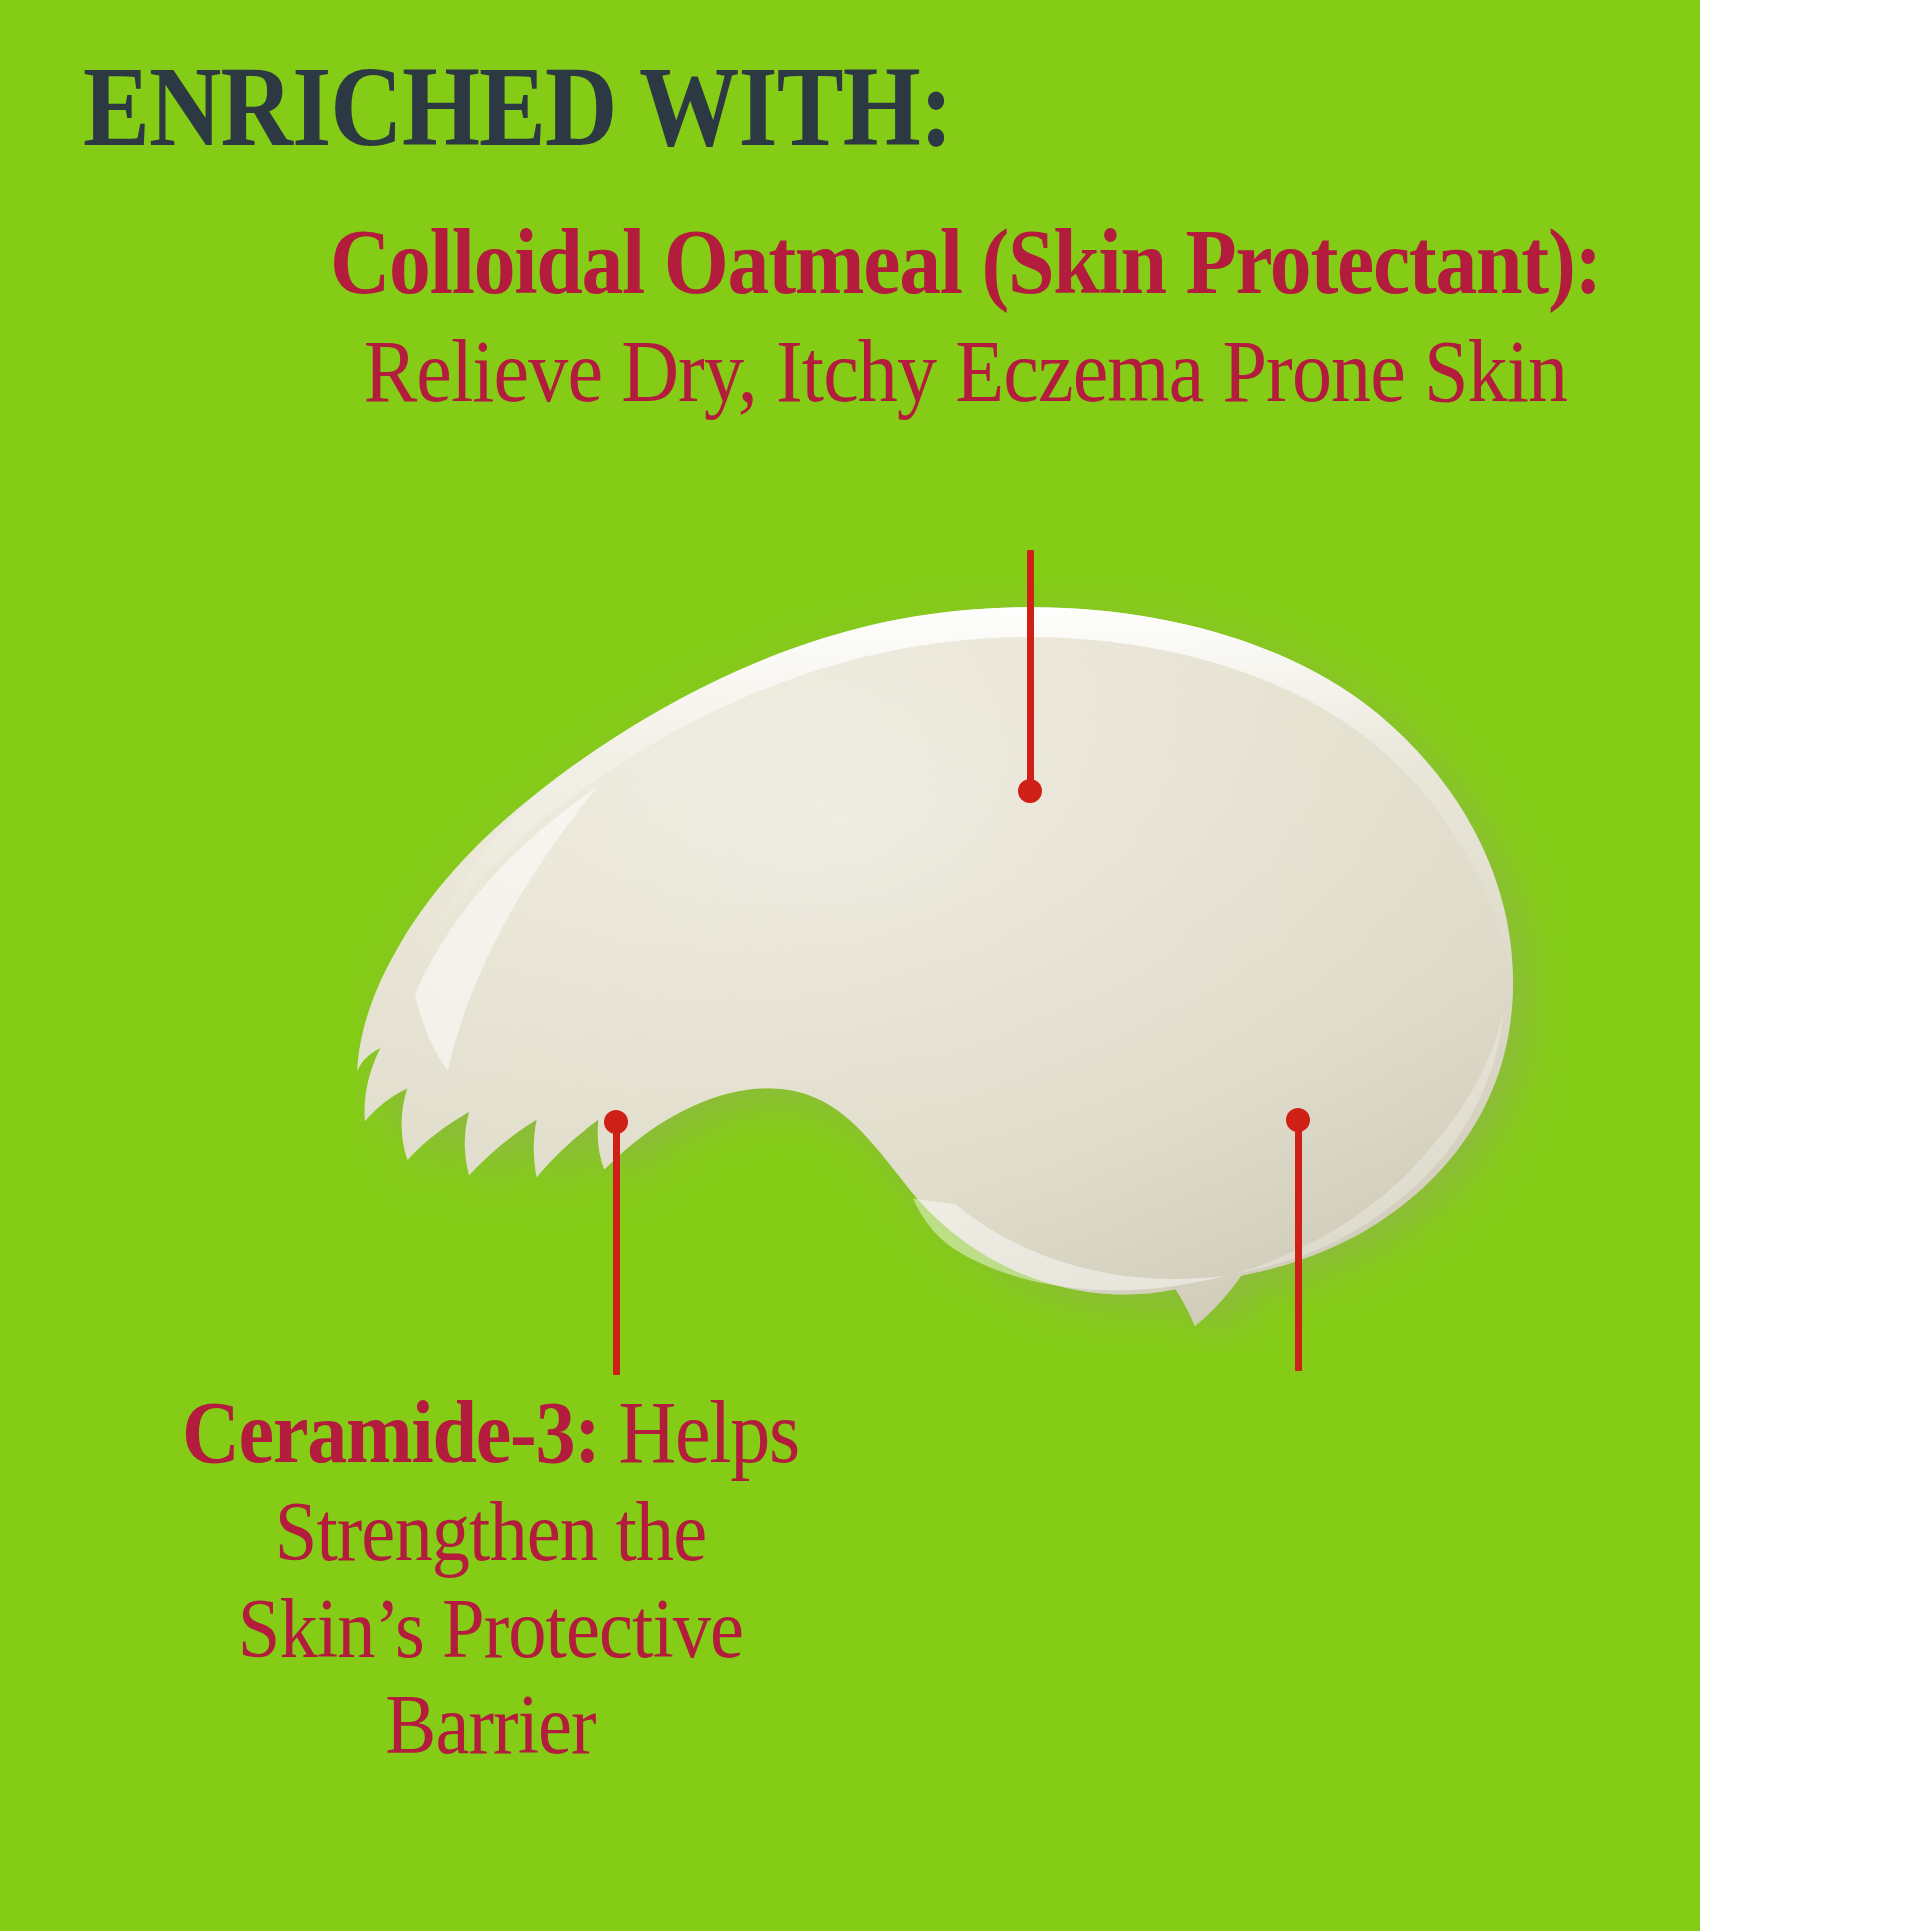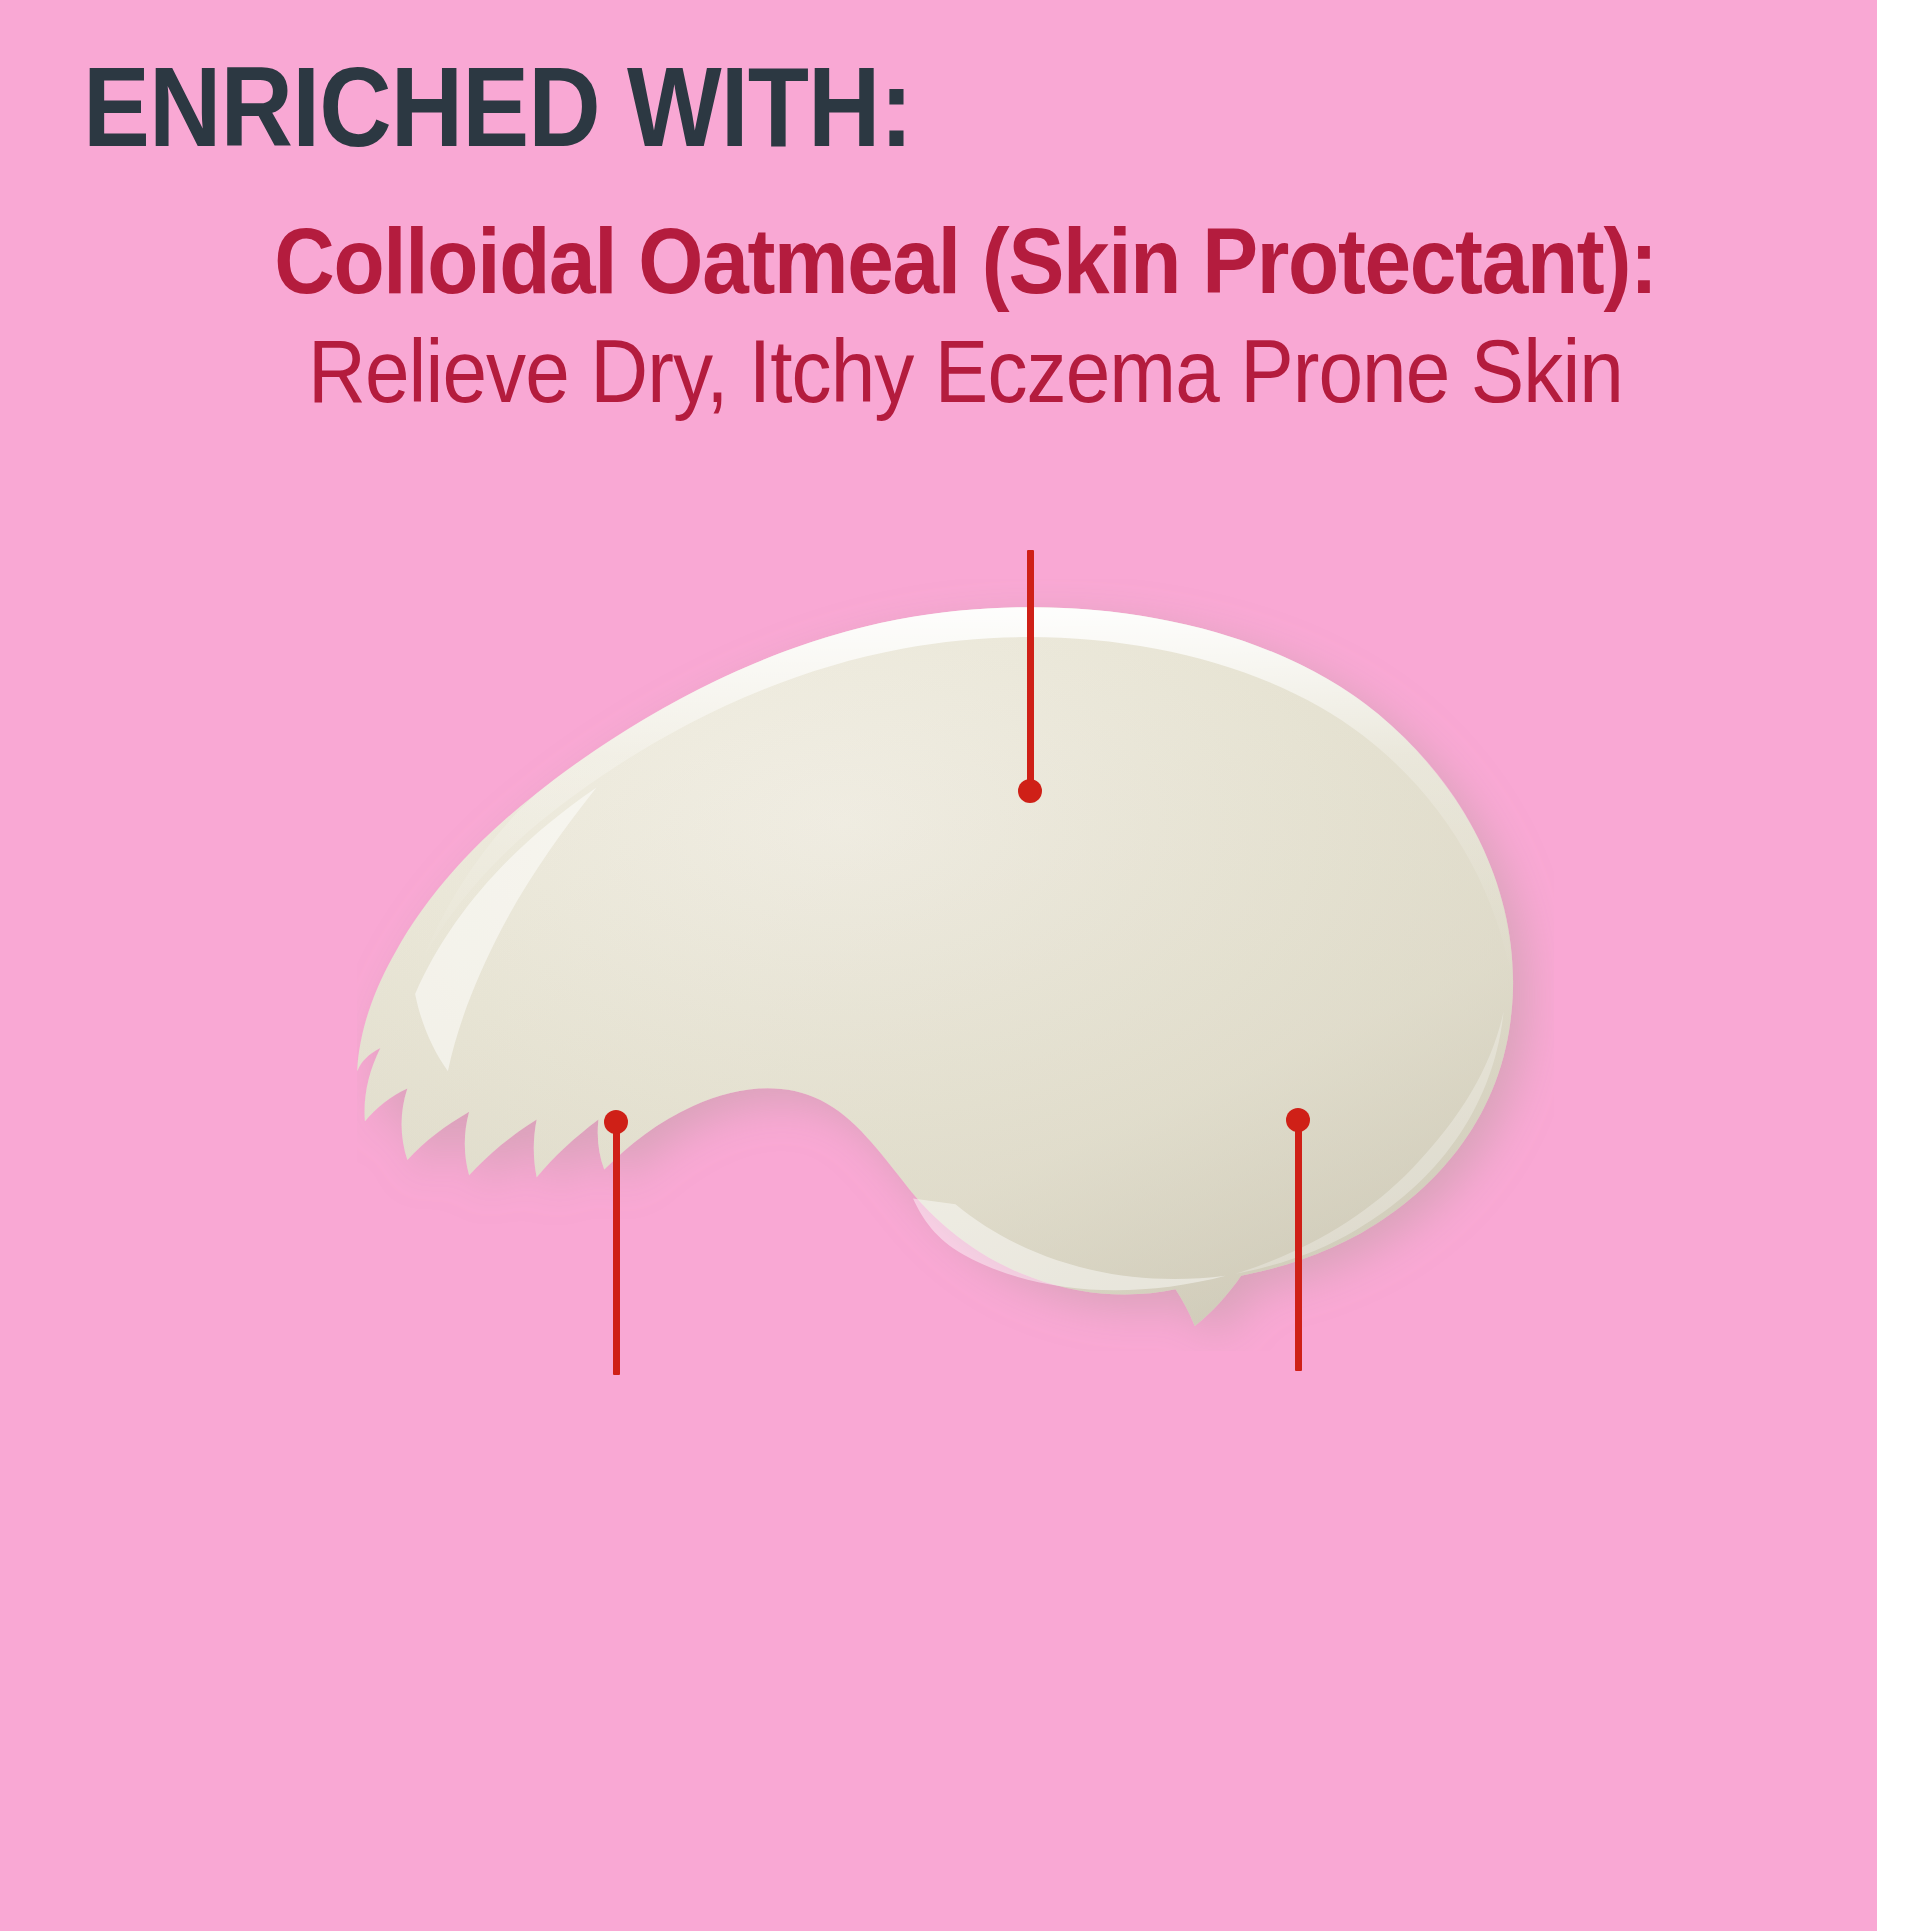--- a/index.html
+++ b/index.html
@@ -2,25 +2,25 @@
 <html><head>
 <meta charset="utf-8">
 <style>
   html, body {
     margin: 0;
     padding: 0;
     background: #ffffff;
   }
   #stage {
     position: relative;
-    width: 1877px;
+    width: 1700px;
     height: 1931px;
-    background: #f9a8d4;
+    background: #84cc16;
     overflow: hidden;
-    font-family: Liberation Sans, sans-serif;
+    font-family: Liberation Serif, serif;
   }
 
   
   .headline {
     position: absolute;
     left: 83px;
     top: 50px;
     font-size: 114px;
     line-height: 1.0;
     font-weight: 700;
@@ -294,16 +294,24 @@
   <div class="pointer" id="ptr-ceramide">
     <div class="stem"></div>
     <div class="dot"></div>
   </div>
 
   <div class="pointer" id="ptr-licochalcone">
     <div class="stem"></div>
     <div class="dot"></div>
   </div>
 
+  <div class="block-left">
+    <div class="r1">
+      <span class="strong">Ceramide-3:</span><span> Helps</span>
+    </div>
+    <div class="r2">Strengthen the</div>
+    <div class="r3">Skin’s Protective</div>
+    <div class="r4">Barrier</div>
+  </div>
 
 
 </div>
 
 
 </body></html>

